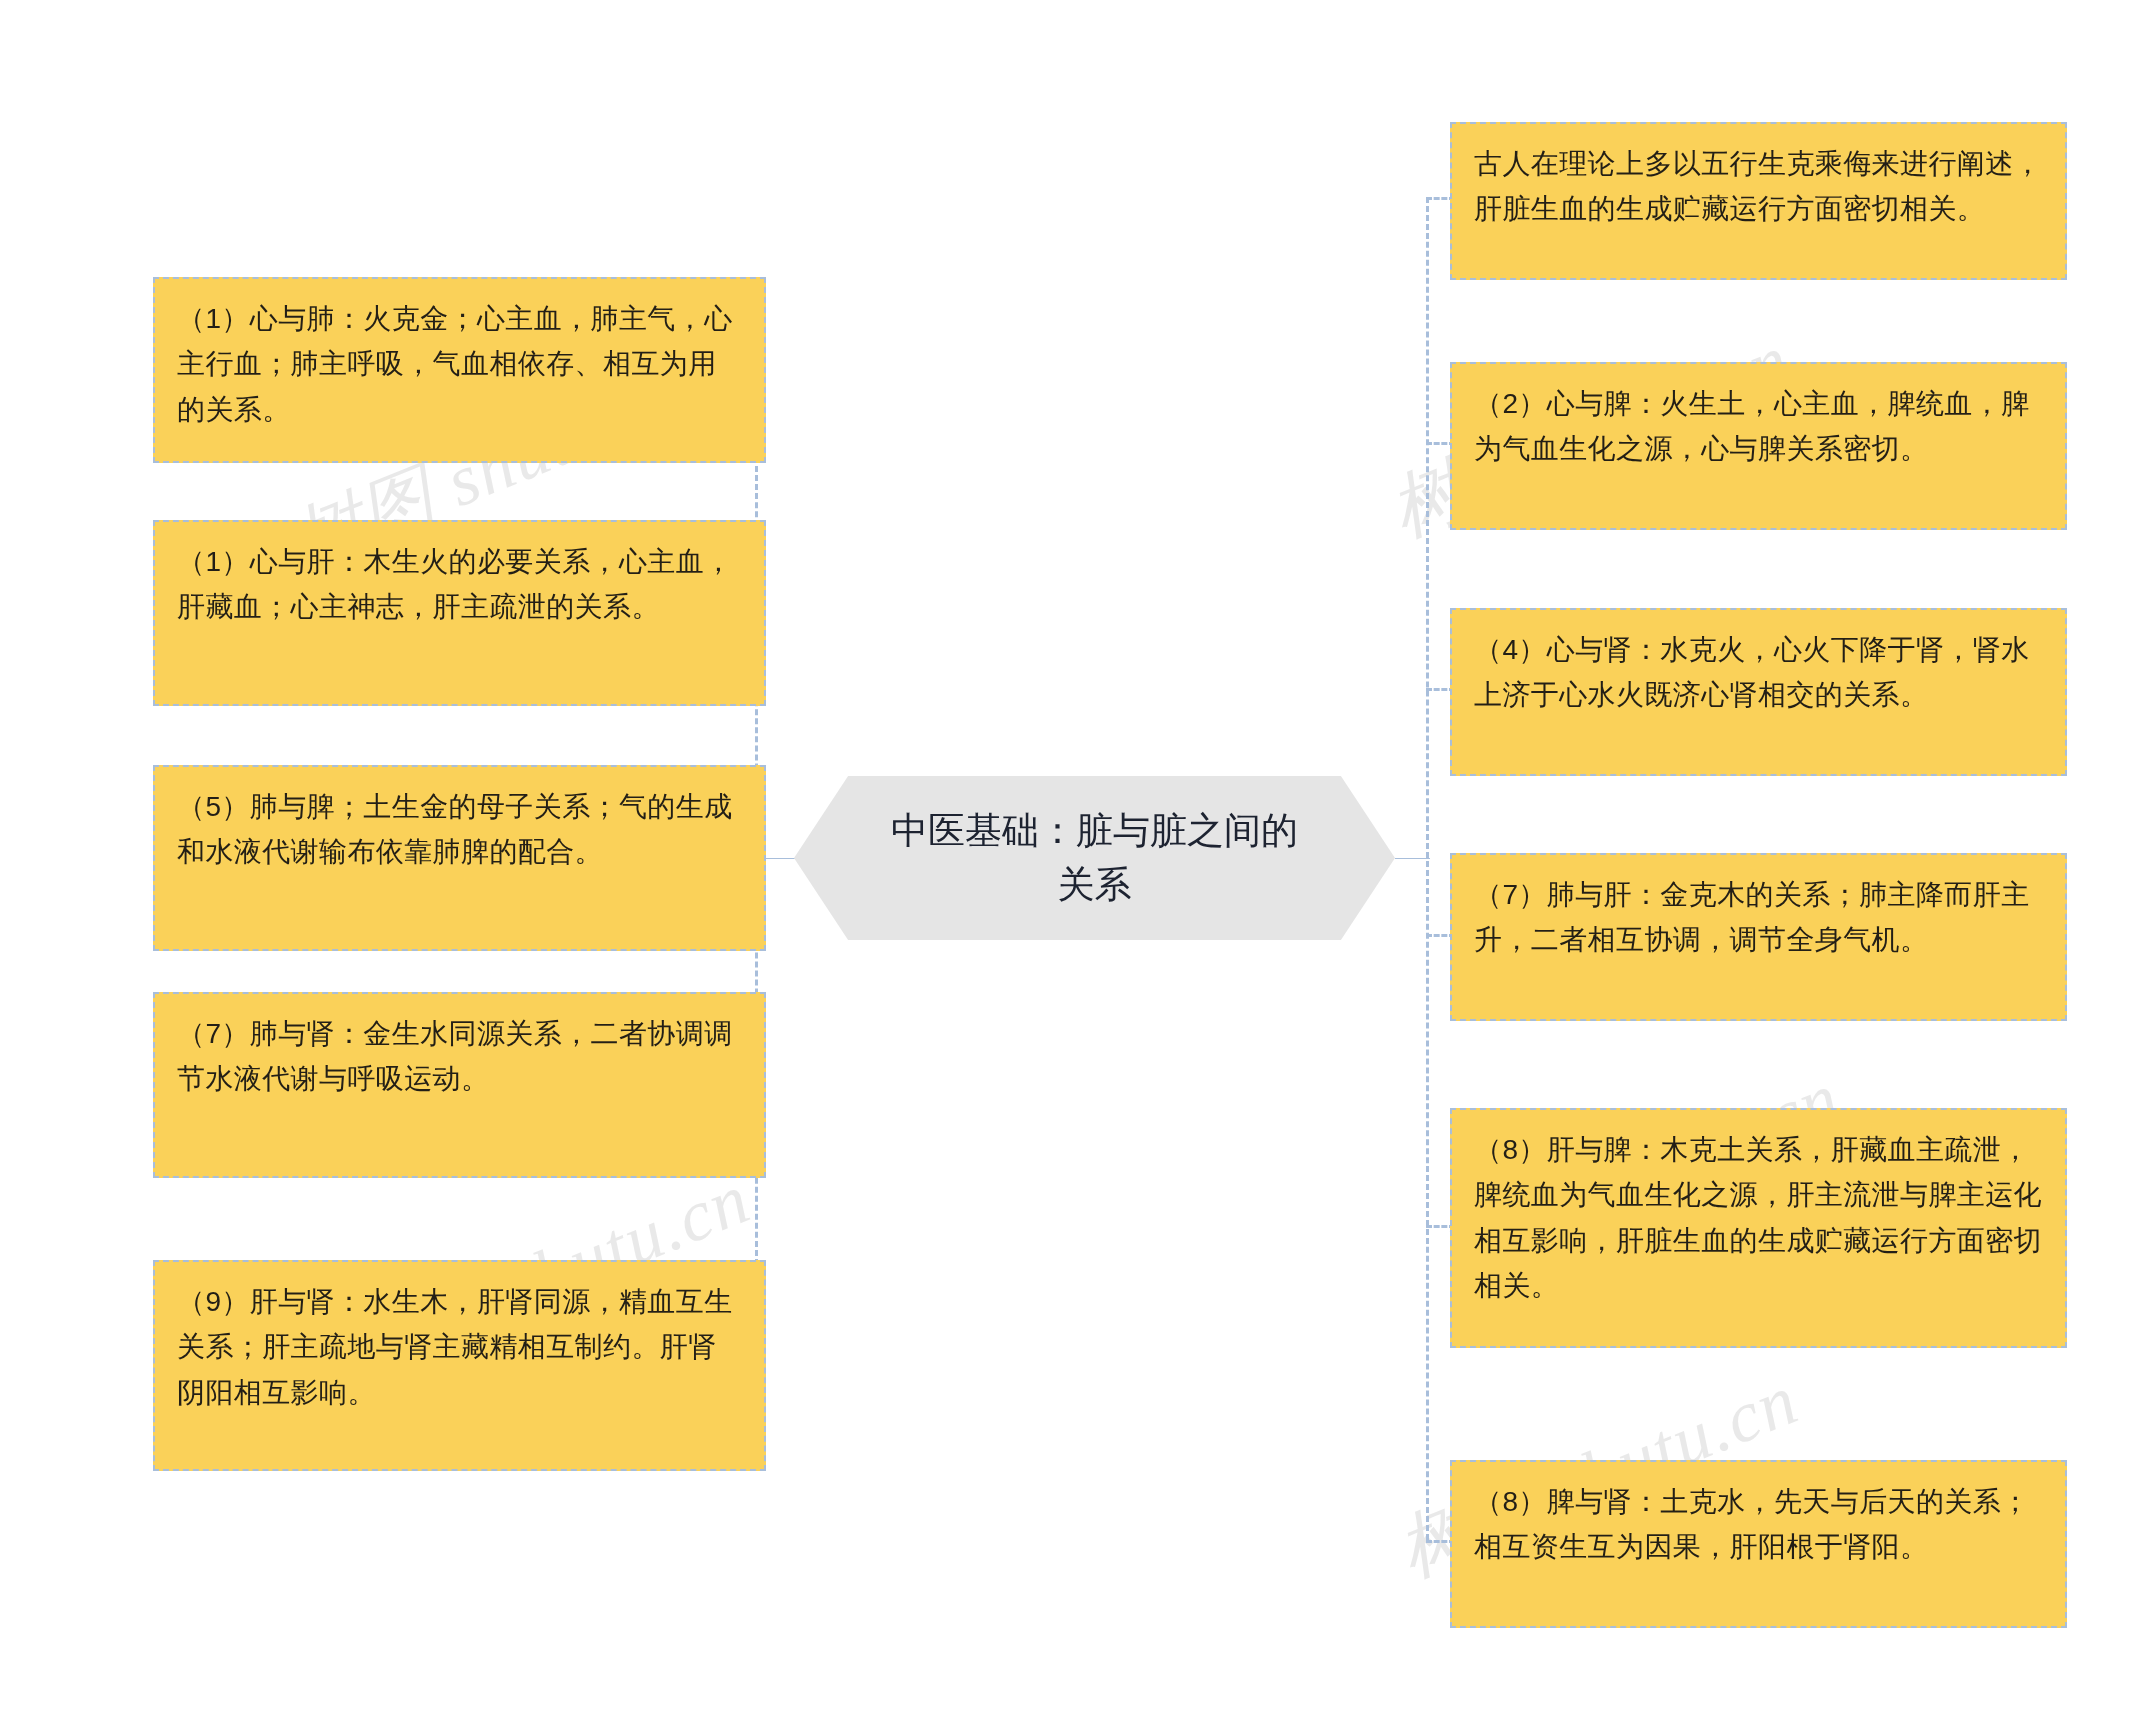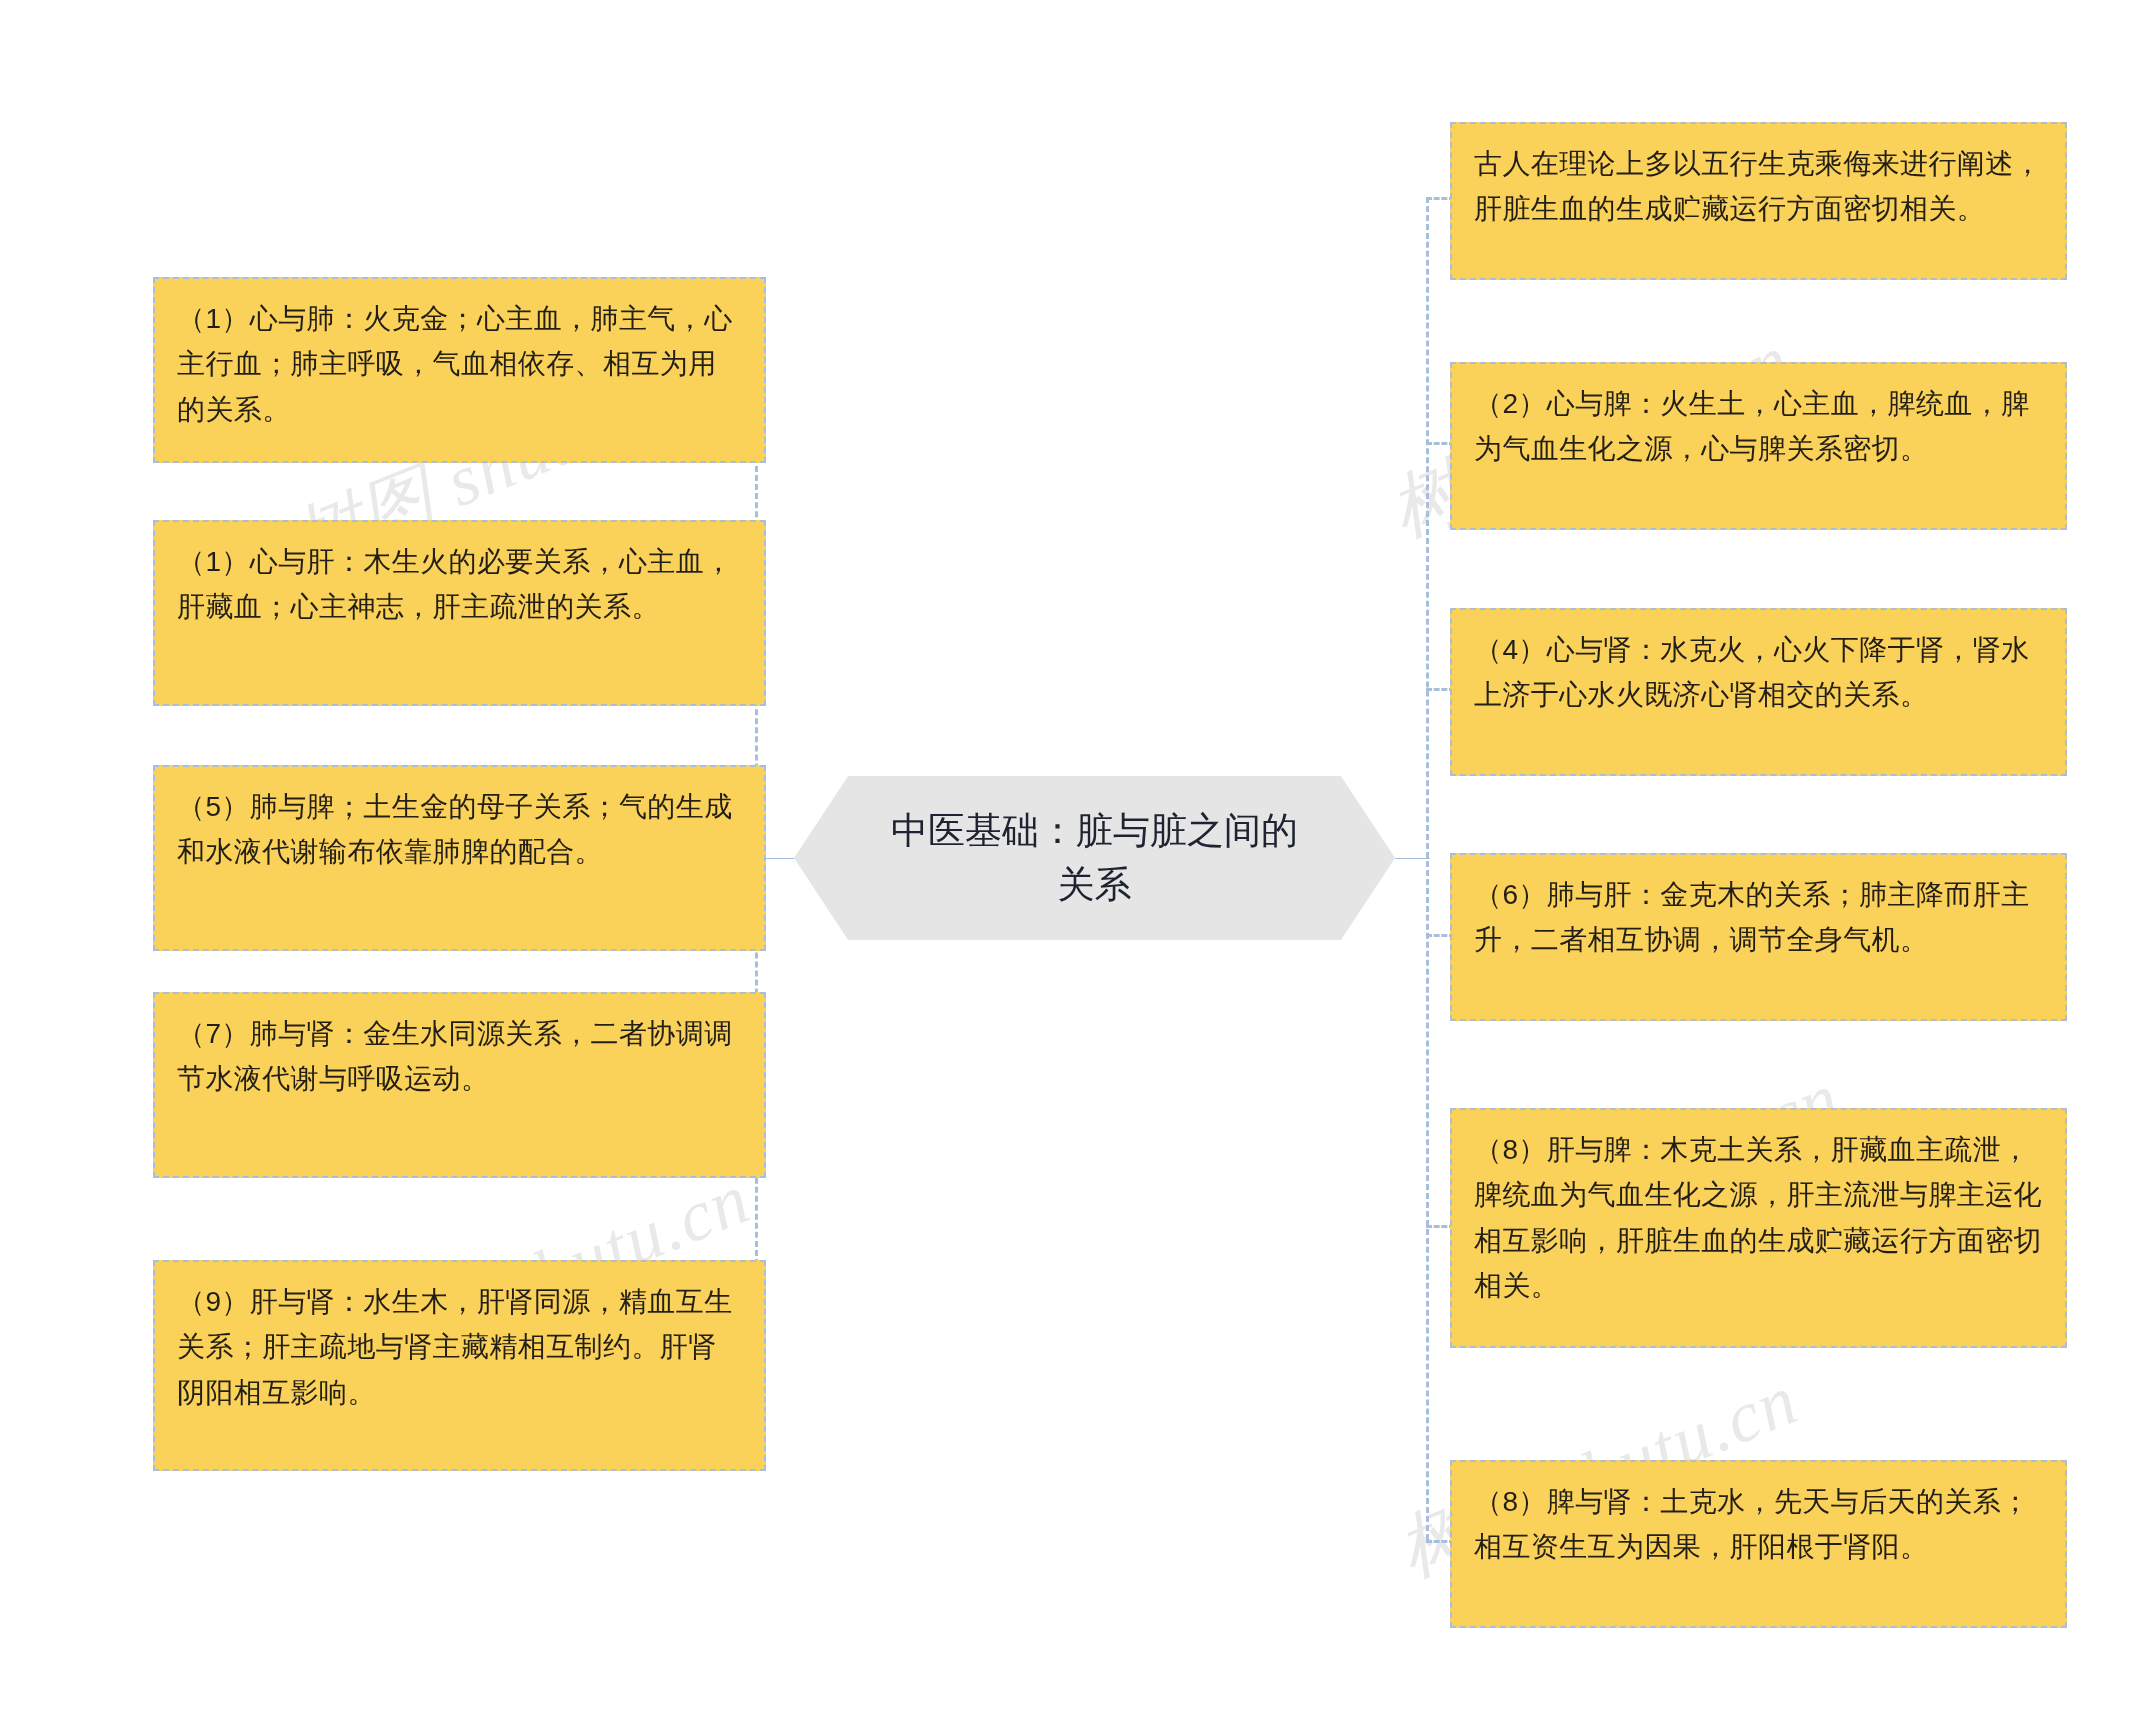--- a/index.html
+++ b/index.html
@@ -137,21 +137,21 @@
   <div class="node left" style="top:992px; height:186px;">（7）肺与肾：金生水同源关系，二者协调调节水液代谢与呼吸运动。</div>
 
   <div class="node left" style="top:1260px; height:211px;">（9）肝与肾：水生木，肝肾同源，精血互生关系；肝主疏地与肾主藏精相互制约。肝肾阴阳相互影响。</div>
 
   <div class="node right" style="top:122px; height:158px;">古人在理论上多以五行生克乘侮来进行阐述，肝脏生血的生成贮藏运行方面密切相关。</div>
 
   <div class="node right" style="top:362px; height:168px;">（2）心与脾：火生土，心主血，脾统血，脾为气血生化之源，心与脾关系密切。</div>
 
   <div class="node right" style="top:608px; height:168px;">（4）心与肾：水克火，心火下降于肾，肾水上济于心水火既济心肾相交的关系。</div>
 
-  <div class="node right" style="top:853px; height:168px;">（6）肺与肝：金克木的关系；肺主降而肝主升，二者相互协调，调节全身气机。</div>
+  <div class="node right" style="top:853px; height:168px;">（7）肺与肝：金克木的关系；肺主降而肝主升，二者相互协调，调节全身气机。</div>
 
   <div class="node right" style="top:1108px; height:240px;">（8）肝与脾：木克土关系，肝藏血主疏泄，脾统血为气血生化之源，肝主流泄与脾主运化相互影响，肝脏生血的生成贮藏运行方面密切相关。</div>
 
   <div class="node right" style="top:1460px; height:168px;">（8）脾与肾：土克水，先天与后天的关系；相互资生互为因果，肝阳根于肾阳。</div>
 
   <div id="center-node">
     <span>中医基础：脏与脏之间的关系</span>
   </div>
 
 </div>

